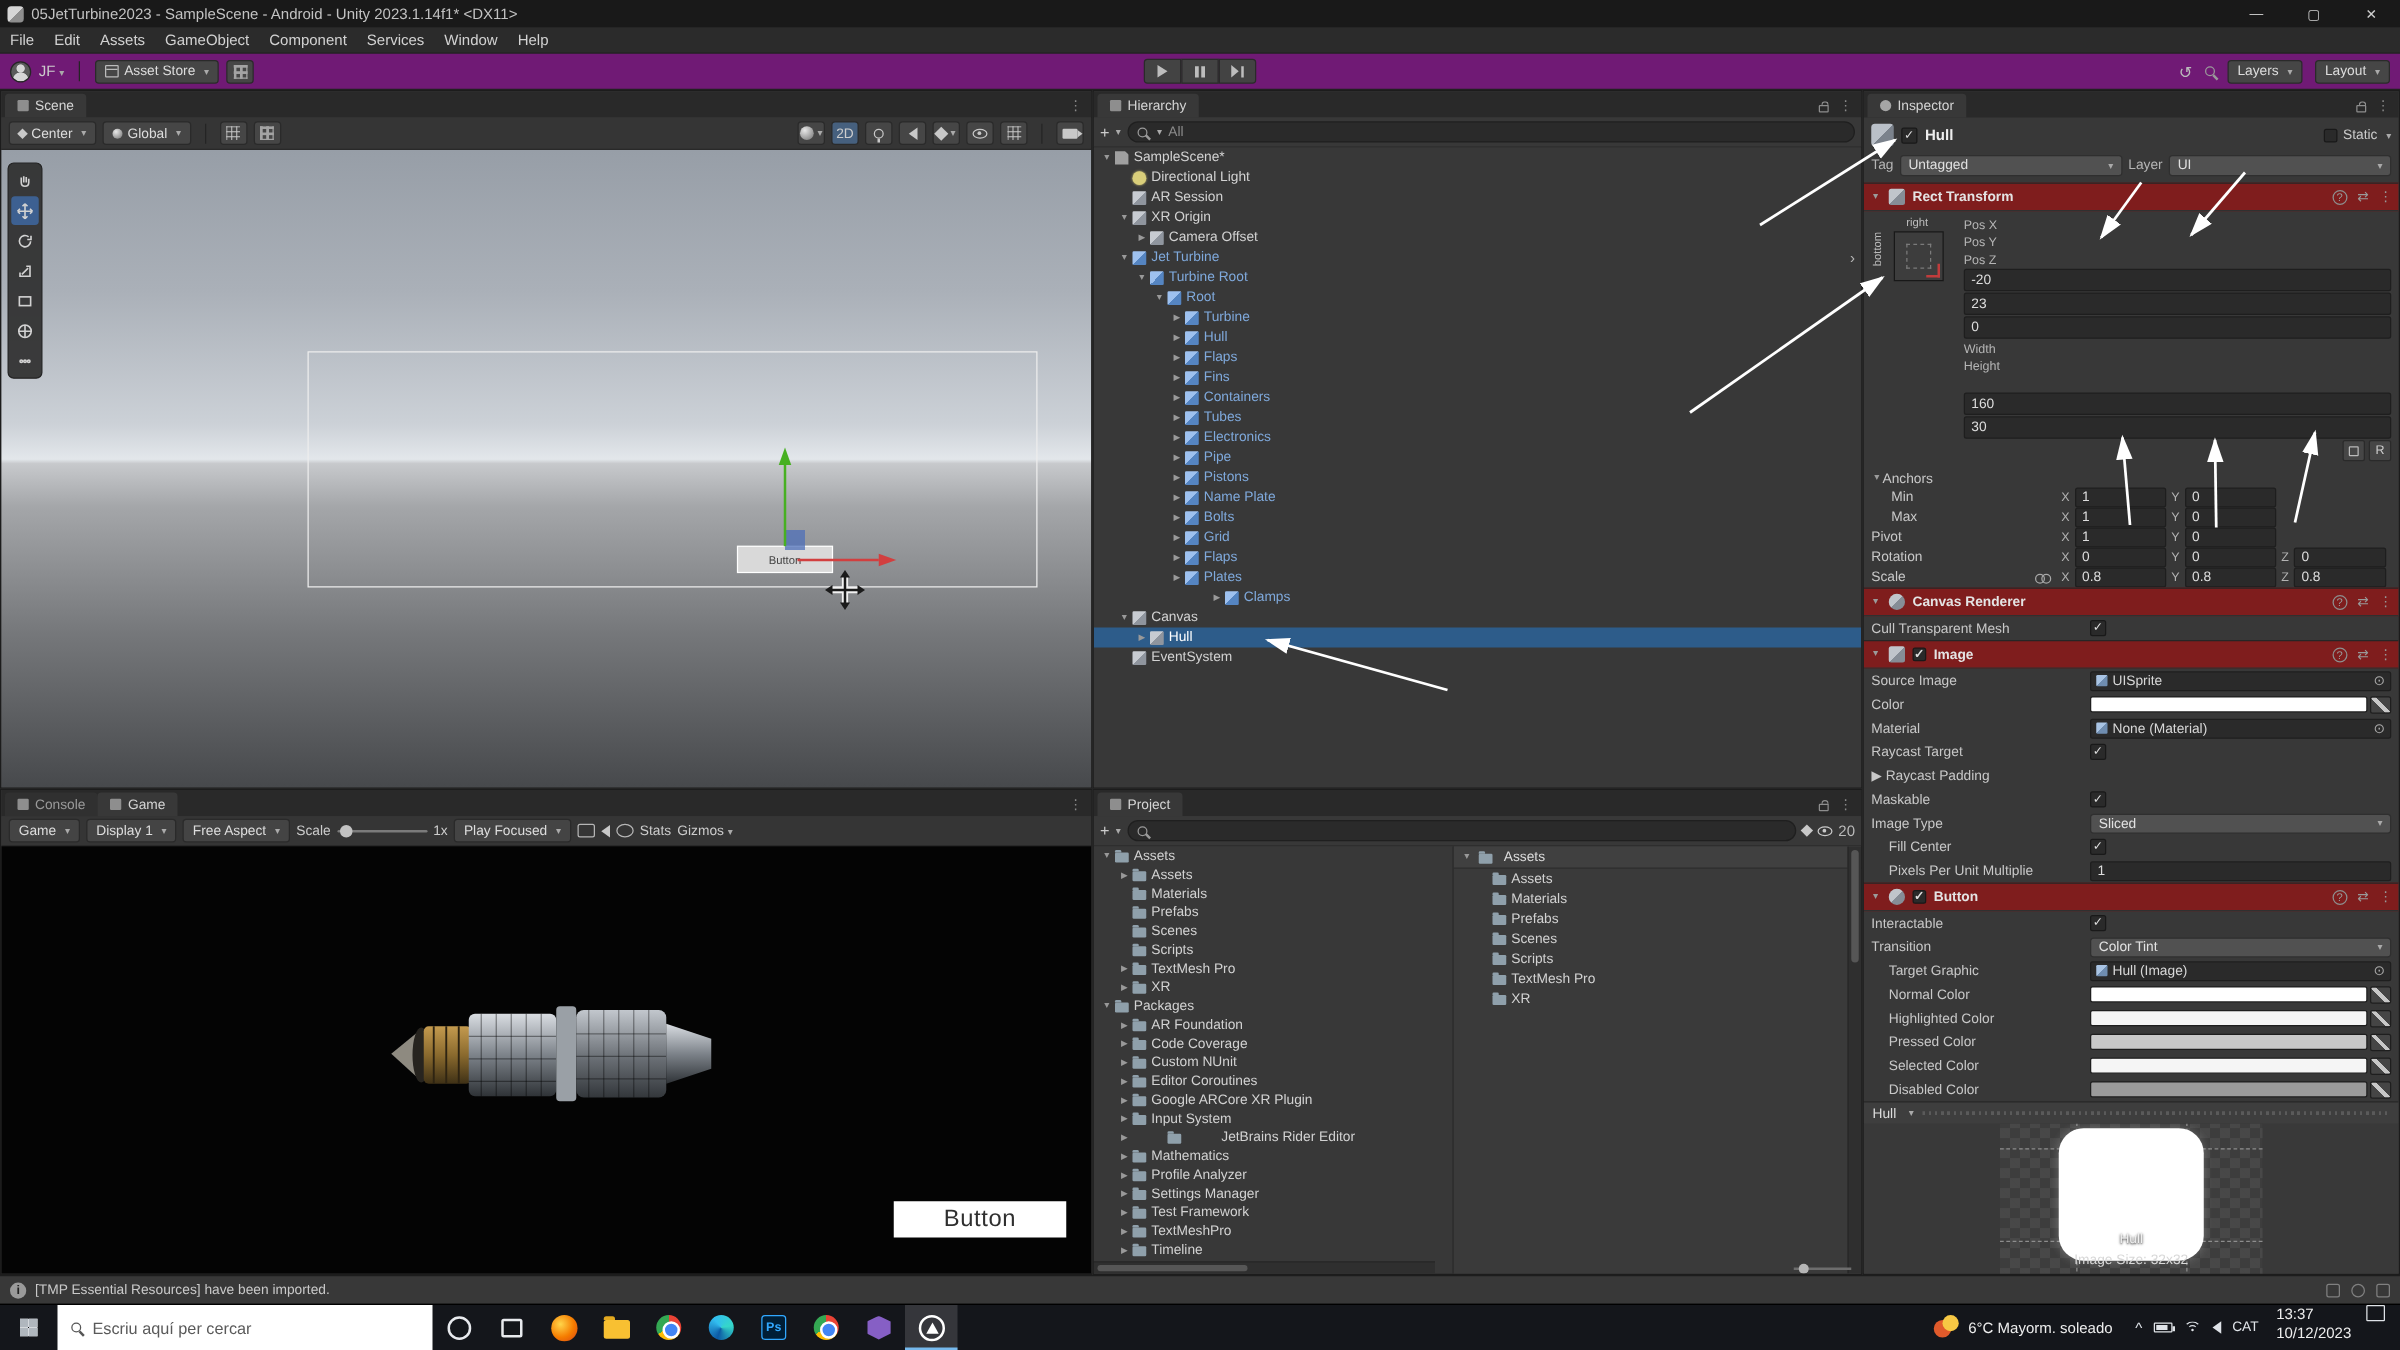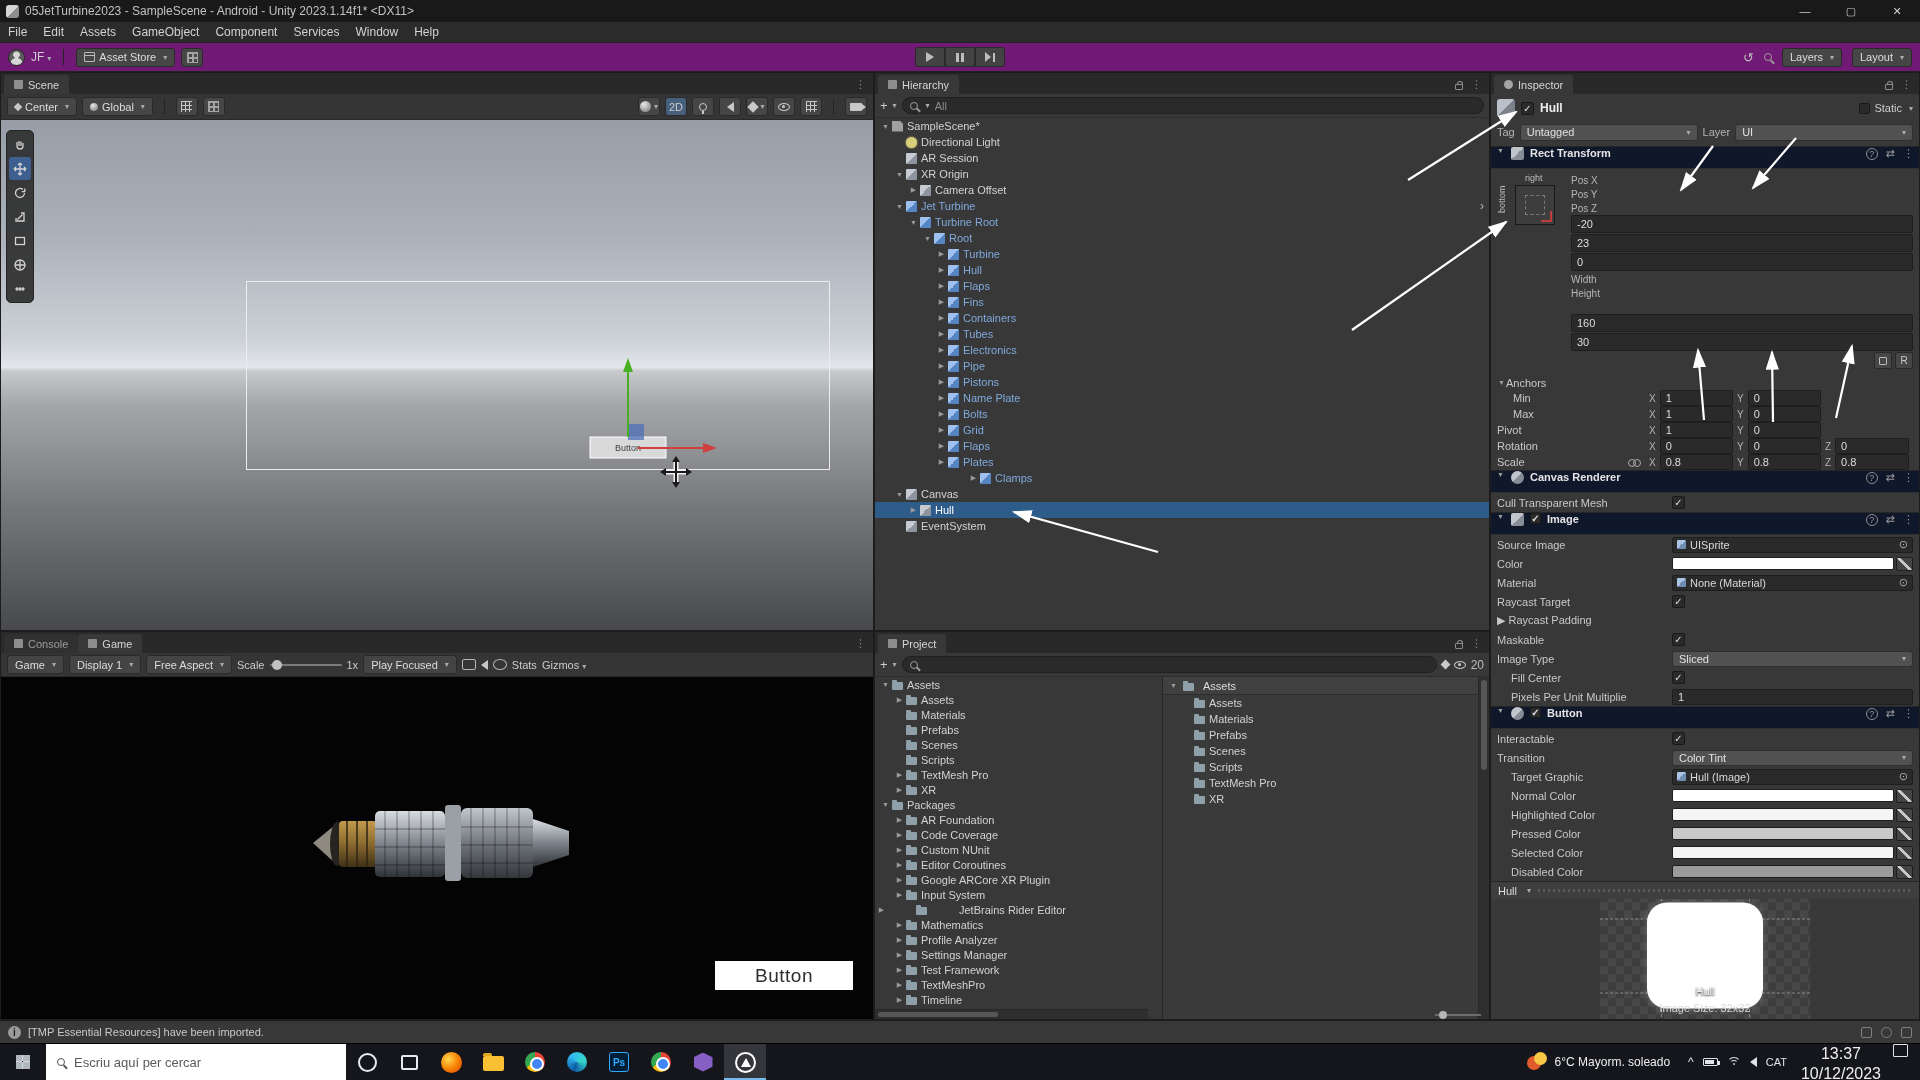--- a/index.html
+++ b/index.html
@@ -101,21 +101,21 @@
 
 .insp-scroll{flex:1;display:flex;flex-direction:column;overflow:hidden}
 .goheader{display:flex;align-items:center;gap:6px;padding:0 6px;height:28px;flex:none}
 .goicon{width:18px;height:18px;background:linear-gradient(135deg,#bac0c8 50%,#7b828c 50%);border-radius:3px}
 .cb{width:13px;height:13px;background:#2a2a2a;border:1px solid #191919;border-radius:2px;color:#dedede;font-size:10px;line-height:11px;text-align:center;flex:none}
 .namefield{flex:1;font-size:12px;font-weight:bold;color:#eee}
 .staticgrp{display:flex;align-items:center;gap:4px;color:#ccc;font-size:11px}
 .tagrow{display:flex;align-items:center;gap:5px;padding:0 6px 4px;font-size:11px;color:#b5b5b5;height:24px;flex:none}
 .minidrop{flex:1;display:flex;align-items:center;gap:4px;background:#515151;border:1px solid #2f2f2f;border-radius:3px;height:17px;padding:0 6px;color:#e0e0e0}
 .minidrop .caret{margin-left:auto}
-.comphdr{height:23px;display:flex;align-items:flex-start;gap:6px;background:#0f172a;border-top:1px solid #262626;border-bottom:1px solid #303030;padding:0 5px;font-size:11px;font-weight:bold;color:#e4e4e4;flex:none}
+.comphdr{height:23px;display:flex;align-items:center;gap:6px;background:#7f1d1d;border-top:1px solid #262626;border-bottom:1px solid #303030;padding:0 5px;font-size:11px;font-weight:bold;color:#e4e4e4;flex:none}
 .fold{font-size:7px;color:#9b9b9b;width:9px;text-align:center}
 .compicon{width:13px;height:13px;background:linear-gradient(135deg,#c0c5cb 50%,#868d96 50%);border-radius:2px}
 .hdricons{margin-left:auto;display:flex;gap:8px;color:#999;font-weight:normal;font-size:11px;align-items:center}
 .qmark{width:12px;height:12px;border:1px solid #8e8e8e;border-radius:50%;font-size:9px;line-height:11px;text-align:center}
 .prow{height:19px;display:flex;align-items:center;padding:0 6px;font-size:11px;color:#c8c8c8}
 .plab{width:175px;flex:none;overflow:hidden;white-space:nowrap}
 .pval{flex:1;display:flex;align-items:center;min-width:0}
 .drop{flex:1;height:16px;background:#515151;border:1px solid #2f2f2f;border-radius:3px;display:flex;align-items:center;padding:0 6px;color:#e2e2e2;gap:4px}
 .drop .caret{margin-left:auto}
 .objf{flex:1;height:16px;background:#2a2a2a;border:1px solid #1e1e1e;border-radius:2px;display:flex;align-items:center;gap:4px;padding:0 4px;color:#d8d8d8;white-space:nowrap}
@@ -193,21 +193,21 @@
 .chev{font-size:12px;color:#dfe3e8}
 .batt{width:15px;height:8px;border:1px solid #dfe3e8;border-radius:1px;position:relative}
 .batt::before{content:"";position:absolute;left:1px;top:1px;bottom:1px;width:9px;background:#dfe3e8}
 .batt::after{content:"";position:absolute;right:-3px;top:2px;width:2px;height:4px;background:#dfe3e8}
 .wifi{width:14px;height:10px;position:relative;overflow:hidden}
 .wifi i{position:absolute;border:1.6px solid #dfe3e8;border-color:#dfe3e8 transparent transparent transparent;border-radius:50%}
 .wifi i:nth-child(1){left:0;top:0;width:14px;height:14px}
 .wifi i:nth-child(2){left:3px;top:3px;width:8px;height:8px}
 .wifi i:nth-child(3){left:6px;top:6px;width:2px;height:2px;border:1px solid #dfe3e8;background:#dfe3e8}
 .vol{width:0;height:0;border-top:5px solid transparent;border-bottom:5px solid transparent;border-right:7px solid #dfe3e8;position:relative}
-.datetime{text-align:center;color:#eee;font-size:16px;line-height:1.25;padding:0 6px}
+.datetime{text-align:left;color:#eee;font-size:12px;line-height:1.25;padding:0 6px}
 .notif{width:15px;height:13px;border:1.5px solid #dfe3e8;border-radius:1px;margin:0 12px 0 6px}
 
 .annotations{position:absolute;inset:0;pointer-events:none;z-index:60}
 .gametoolbar .tbtn{background:#444}
 </style>
 </head>
 <body>
 
 <div class="titlebar">
   <span class="unity-badge"></span>
@@ -744,21 +744,21 @@
               <div class="trow" style="padding-left: 18px;">
                 <span class="tarr">▶</span>
                 <span class="ti ti-folder"></span>
                 <span class="tlab">Google ARCore XR Plugin</span>
               </div>
               <div class="trow" style="padding-left: 18px;">
                 <span class="tarr">▶</span>
                 <span class="ti ti-folder"></span>
                 <span class="tlab">Input System</span>
               </div>
-              <div class="trow" style=" gap: 28px;">
+              <div class="trow" style="padding-left: 18px; gap: 28px;">
                 <span class="tarr">▶</span>
                 <span class="ti ti-folder"></span>
                 <span class="tlab">JetBrains Rider Editor</span>
               </div>
               <div class="trow" style="padding-left: 18px;">
                 <span class="tarr">▶</span>
                 <span class="ti ti-folder"></span>
                 <span class="tlab">Mathematics</span>
               </div>
               <div class="trow" style="padding-left: 18px;">

